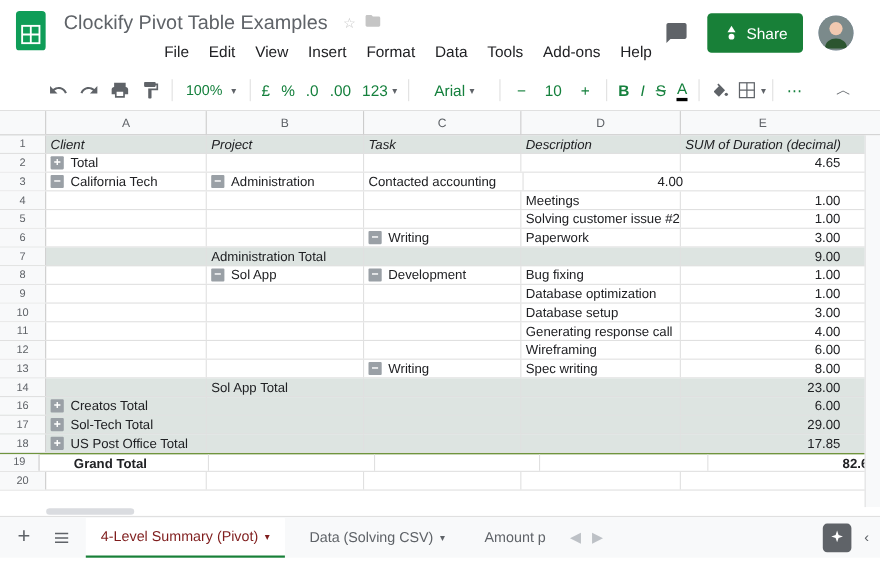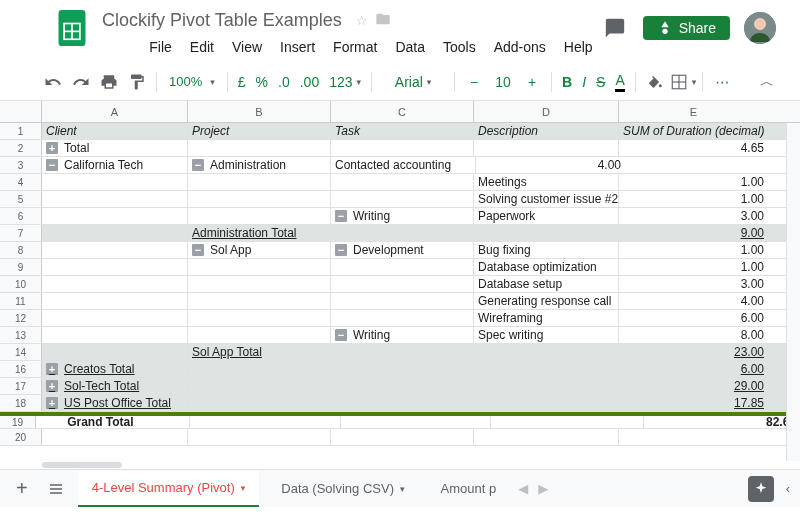--- a/index.html
+++ b/index.html
@@ -1,29 +1,29 @@
 <!DOCTYPE html>
 <html><head>
 <meta charset="utf-8">
 <style>
   * { box-sizing: border-box; }
   body { margin:0; padding:0; font-family: Arial, sans-serif; font-size:13px; color:#202124; background:#fff; width:800px; height:529px; overflow:hidden; position:relative;}
   
-  .header { display:flex; align-items:flex-start; padding:8px 16px 0 8px;margin-left:44px; }
+  .header { display:flex; align-items:flex-start; padding:8px 16px 0 8px; }
   .doc-icon { width:40px; height:40px; display:flex; align-items:center; justify-content:center; }
   .doc-icon svg { width:28px; height:36px; }
   .title-area { flex:1; padding-left:4px; }
   .title-row { display:flex; align-items:center; gap:8px; }
   .doc-title { font-size:18px; color:#5f6368; padding:2px 6px; }
   .title-star, .title-folder { color:#c5c5c5; }
   .menu-row { display:flex; gap:2px; font-size:14px; color:#202124; margin-top:2px;justify-content:flex-end; }
   .menu-item { padding:4px 8px; border-radius:4px; cursor:pointer; }
   .right-head { display:flex; align-items:center; gap:14px; padding-right:8px; margin-top:4px;}
   .comment-btn { width:28px; height:28px; display:flex; align-items:center; justify-content:center; color:#5f6368; }
-  .share-btn { background:#188038; color:#fff; border:none; border-radius:4px; height:24px; padding:0 14px; font-size:14px; font-weight:500; display:flex; align-items:center; gap:6px; cursor:pointer; font-family:"Google Sans",Arial,sans-serif;}
+  .share-btn { background:#188038; color:#fff; border:none; border-radius:4px; height:36px; padding:0 14px; font-size:14px; font-weight:500; display:flex; align-items:center; gap:6px; cursor:pointer; font-family:"Google Sans",Arial,sans-serif;}
   .avatar { width:32px; height:32px; border-radius:50%; overflow:hidden; background:#789; display:flex; align-items:center; justify-content:center;}
   .avatar svg{width:32px;height:32px;}
   
   .toolbar { display:flex; align-items:center; height:38px; padding:0 20px 0 40px; gap:2px; border-bottom:1px solid #e0e0e0; margin-top:4px;}
   .tool, .tool-group { display:flex; align-items:center; justify-content:center; min-width:26px; height:26px; color:#15803d; font-size:14px; }
   .tool.text { min-width:auto; padding:0 4px; }
   .tool-sep { width:1px; height:20px; background:#e0e0e0; margin:0 4px;}
   .tool svg { width:18px; height:18px; }
   .zoom { display:flex; align-items:center; gap:4px; font-size:13px; padding:0 6px;}
   .dropdown-caret::after { content:"▾"; font-size:9px; margin-left:4px; color:#5f6368;}
@@ -37,34 +37,34 @@
   .corner { width:42px; border-right:1px solid #ccc; background:#f8f9fa;}
   .col-h { border-right:1px solid #ccc; text-align:center; font-size:11px; color:#5f6368; display:flex; align-items:center; justify-content:center;}
   .grid { display:flex; flex-direction:column;}
   .row { display:flex; height:17px; border-bottom:1px solid #e0e0e0;}
   .row-h { width:42px; text-align:center; font-size:10px; color:#5f6368; background:#f8f9fa; border-right:1px solid #ccc; display:flex; align-items:center; justify-content:center;}
   .cell { border-right:1px solid #e0e0e0; font-size:12px; padding:0 4px; display:flex; align-items:center; white-space:nowrap; overflow:hidden;}
   .cell.num { justify-content:flex-end;}
   .hdr-row { background:#dde4e1;}
   .hdr-row .cell { font-style:italic; }
   .subtotal { background:#dde4e1; }
-  .subtotal .cell { font-weight:normal;text-decoration:underline;}
-  .grand { background:#fff; border-top:4px solid #4d7c0f;}
+  .subtotal .cell { font-weight:normal;}
+  .grand { background:#fff; border-top:1px solid #4d7c0f;}
   .grand .cell { font-weight:bold;margin-left:27px;}
   .toggle { width:12px; height:12px; background:#9aa0a6; color:#fff; display:inline-flex; align-items:center; justify-content:center; font-size:11px; font-weight:bold; margin-right:6px; line-height:1; border-radius:1px;}
   .toggle.plus::before{content:"+";}
   .toggle.minus::before{content:"−";}
   .scroll-hint { position:absolute; left:42px; right:18px; bottom:1px; height:6px; display:flex; align-items:center;}
   .scroll-thumb { width:80px; height:6px; background:#dadce0; border-radius:3px;}
   .vsb { position:absolute; right:0; top:22px; bottom:8px; width:14px; background:#f8f9fa; border-left:1px solid #e0e0e0; }
   
   .tab-bar { height:38px; border-top:1px solid #e0e0e0; display:flex; align-items:center; padding:0 10px; gap:8px; background:#f8f9fa;}
   .tab-btn { padding:0 6px; color:#5f6368; display:flex; align-items:center;}
   .sheet-tab { height:36px; display:flex; align-items:center; padding:0 14px; font-size:13px; color:#5f6368; border-radius:0; cursor:pointer; gap:6px;}
-  .sheet-tab.active { color:#ef4444; font-weight:500; border-bottom:2px solid #188038; background:#fff;justify-content:center;}
+  .sheet-tab.active { color:#7f1d1d; font-weight:500; border-bottom:2px solid #188038; background:#fff;justify-content:center;}
   .sheet-tab .caret { font-size:9px; }
   .tab-scroll { display:flex; gap:10px; color:#bdc1c6; }
   .tab-right { flex:1; display:flex; justify-content:flex-end; align-items:center; gap:12px; color:#5f6368;}
   .explore { width:26px; height:26px; background:#5f6368; border-radius:4px; display:flex; align-items:center; justify-content:center; color:#fff;}
   
   .cA{width:146px;} .cB{width:143px;} .cC{width:143px;} .cD{width:145px;} .cE{width:149px;}
   .col-h.cE, .cell.cE { border-right:none; }
   .row .cell.cE { position:relative; }
   .strike { text-decoration:line-through; }
 </style>

